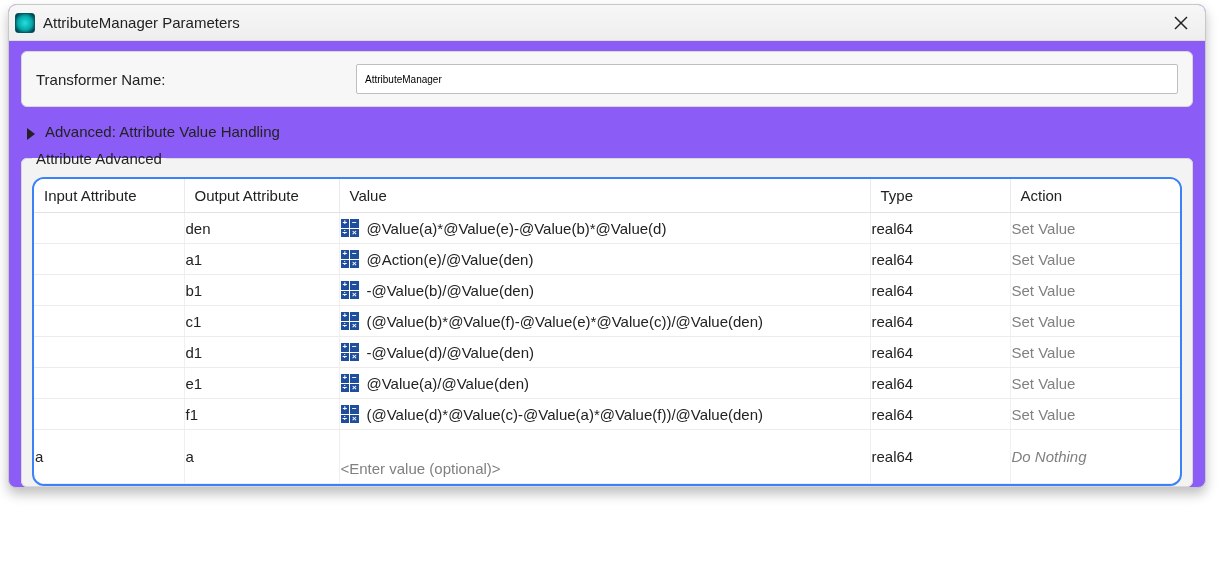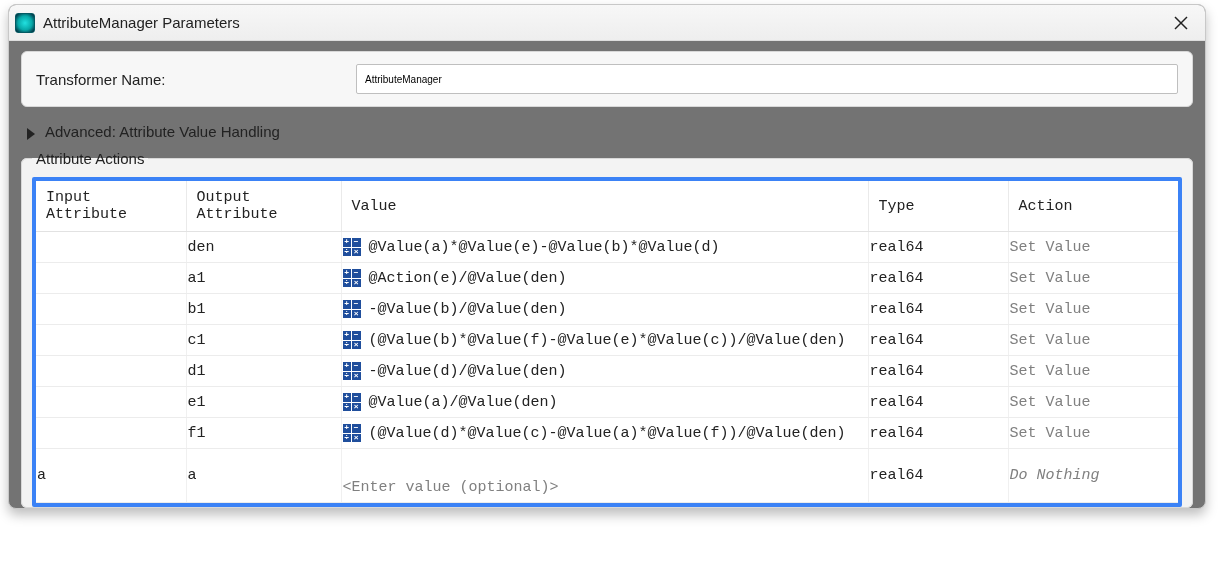--- a/index.html
+++ b/index.html
@@ -12,21 +12,21 @@
     width: 1220px;
     height: 565px;
     overflow: hidden;
     position: relative;
   }
   .window {
     width: 1198px;
     margin: 4px 8px;
     border: 1px solid #c8c8c8;
     border-radius: 8px;
-    background: #737373;
+    background: #8b5cf6;
     box-shadow: 0 6px 12px rgba(0,0,0,0.25);
     overflow: hidden;
   }
   .titlebar {
     display: flex;
     align-items: center;
     height: 36px;
     padding: 0 10px 0 6px;
     background: linear-gradient(#f7f7f7,#eeeeee);
     border-bottom: 1px solid #ddd;
@@ -95,24 +95,23 @@
     background:#f3f3f3;
   }
   fieldset.actions > legend {
     font-size: 15px;
     padding: 0 4px;
     color:#222;
   }
 
   .grid {
     background:#fff;
-    border:4px solid #3b82f6;
-    border-radius:2px;
+    border:2px solid #3b82f6;
+    border-radius:12px;
     overflow: hidden;
-    font-family: Liberation Mono, monospace;
   }
   table { width:100%; border-collapse: collapse; table-layout: fixed; }
   thead th {
     text-align:left;
     font-weight: normal;
     font-size:15px;
     padding: 8px 10px;
     border-bottom:1px solid #e2e2e2;
     border-right:1px solid #eaeaea;
     background:#fff;
@@ -189,21 +188,21 @@
       <label>Transformer Name:</label>
       <input type="text" value="AttributeManager" style="">
     </div>
 
     <div class="disclosure-row">
       <div class="tri"></div>
       <span>Advanced: Attribute Value Handling</span>
     </div>
 
     <fieldset class="actions">
-      <legend>Attribute Actions</legend>
+      <legend>Attribute Advanced</legend>
 
       <div class="grid">
         <table>
           <colgroup>
             <col class="c-input">
               <col class="c-output">
               <col class="c-value">
               <col class="c-type">
               <col class="c-action">
           </colgroup>

